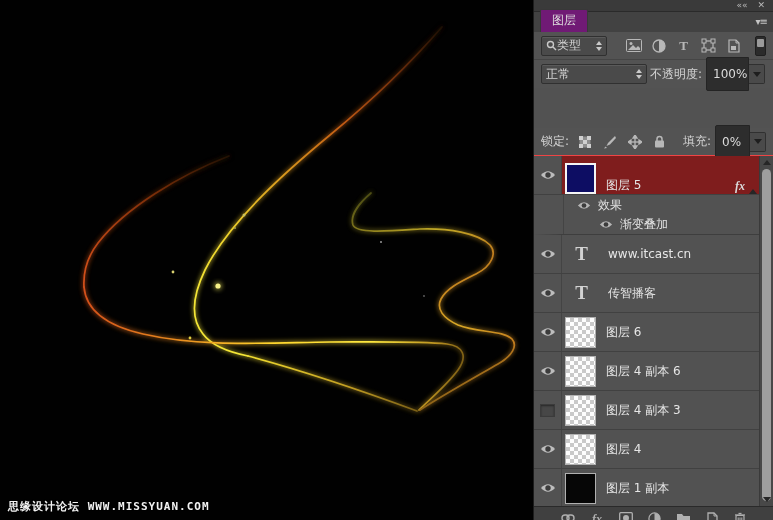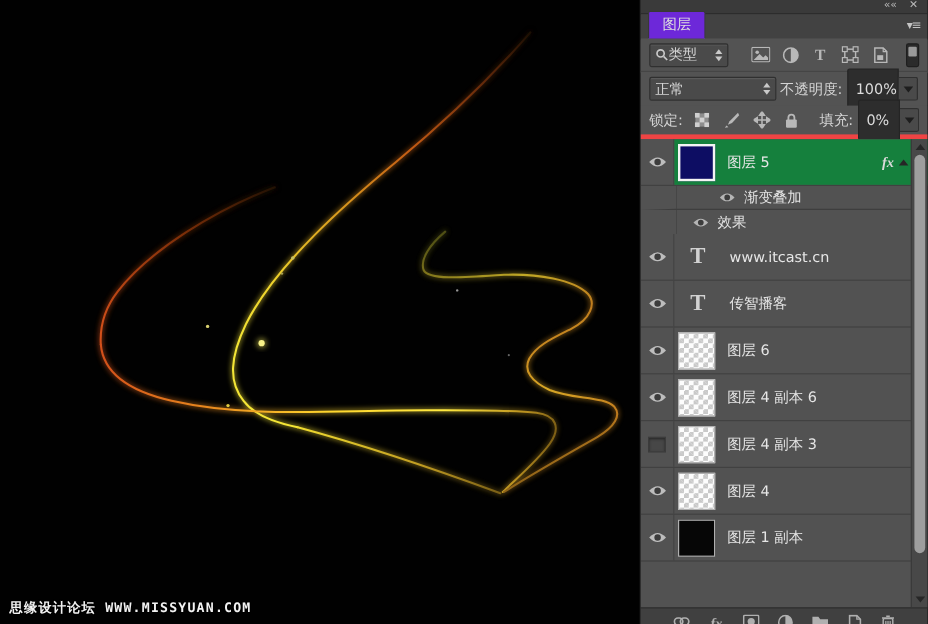--- a/index.html
+++ b/index.html
@@ -14,27 +14,27 @@
     font:bold 11px "DejaVu Sans Mono","Liberation Mono",monospace; letter-spacing:1px;
     text-shadow:1px 0 #000,-1px 0 #000,0 1px #000,0 -1px #000,1px 1px #000,-1px -1px #000; }
 
   
   .panel { width:240px; height:520px; background:#525252; border-left:1px solid #1d1d1d;
     display:flex; flex-direction:column; color:#d8d8d8; font-size:12px; flex:none; }
   .titlebar { height:12px; background:#3a3a3a; border-bottom:1px solid #2a2a2a;
     display:flex; justify-content:flex-end; align-items:center; gap:10px; padding:0 8px; flex:none; }
   .titlebar span { color:#b9b9b9; font-size:9px; line-height:9px; cursor:default; }
   .tabstrip { height:20px; background:#424242; display:flex; align-items:flex-end; flex:none; position:relative; }
-  .tab { background:#6d28d9; color:#dedede; font-size:12px; padding:2px 11px 3px;
+  .tab { background:#701a75; color:#dedede; font-size:12px; padding:2px 11px 3px;
     margin-left:6px; border:1px solid #383838; border-bottom:none; border-radius:2px 2px 0 0; }
   .panelmenu { position:absolute; right:6px; top:4px; color:#c4c4c4; font-size:10px; letter-spacing:-1px; }
 
   .toolrow { height:28px; display:flex; align-items:center; padding:0 7px; flex:none; background:#535353; }
   .toolrow.first { border-bottom:1px solid #454545; box-shadow:0 1px 0 #5d5d5d; }
-  .lockrow { border-bottom:4px solid #ef4444; }
+  .lockrow { border-bottom:1px solid #ef4444;margin-top:40px; }
 
   .ddbox { height:20px; background:#4a4a4a; border:1px solid #303030; border-radius:2px;
     display:flex; align-items:center; padding:0 4px; box-shadow:inset 0 1px 0 #5a5a5a; }
   .updn { display:flex; flex-direction:column; gap:2px; margin-left:auto; padding-left:6px; }
   .updn i { width:0; height:0; border-left:3.5px solid transparent; border-right:3.5px solid transparent; }
   .updn i.u { border-bottom:4px solid #c9c9c9; }
   .updn i.d { border-top:4px solid #c9c9c9; }
 
   .valbox { height:20px; background:#2d2d2d; border:1px solid #242424; border-radius:2px 0 0 2px;
     display:flex; align-items:center; padding:16px 6px; color:#dcdcdc; }
@@ -48,21 +48,21 @@
   .toggle { width:11px; height:20px; background:#2b2b2b; border:1px solid #1f1f1f; border-radius:2px;
     margin-left:auto; position:relative; }
   .toggle::after { content:""; position:absolute; left:1px; right:1px; top:2px; height:8px;
     background:#9a9a9a; border-radius:1px; }
 
   
   .layers { flex:1; position:relative; overflow:hidden; background:#525252; }
   .row { height:39px; display:flex; align-items:stretch; border-bottom:1px solid #414141; }
   .eyecell { width:28px; flex:none; border-right:1px solid #444; display:flex; align-items:center; justify-content:center; }
   .rowbody { flex:1; display:flex; align-items:center; padding-left:3px; position:relative; }
-  .row.sel .rowbody { background:#15803d; }
+  .row.sel .rowbody { background:#7f1d1d;align-items:flex-end; }
   .thumb { width:31px; height:31px; border:1px solid #b0b0b0; flex:none; }
   .thumb.selth { border:2px solid #f4f4f4; }
   .thumb.navy { background:#0d0d63; }
   .thumb.blackth { background:#060606; }
   .thumb.checker { background:#fdfdfd;
     background-image:linear-gradient(45deg,#c9c9c9 25%,transparent 25%,transparent 75%,#c9c9c9 75%),
                      linear-gradient(45deg,#c9c9c9 25%,transparent 25%,transparent 75%,#c9c9c9 75%);
     background-size:8px 8px; background-position:0 0,4px 4px; }
   .tthumb { width:33px; text-align:center; color:#d2d2d2; flex:none;
     font:bold 19px "Liberation Serif","DejaVu Serif",serif; }
@@ -307,37 +307,37 @@
             </svg>
         </div>
         <div class="rowbody">
           <div class="thumb navy selth"></div>
           <span class="lname">图层 5</span>
           <span class="fxmark">fx</span>
           <span class="collapse"></span>
         </div>
       </div>
 
+      <div class="subrow">
+        <span class="seye">
+          <svg class="eyesvg" width="14" height="9" viewBox="0 0 16 10">
+              <path d="M1 5 Q8 -2.5 15 5 Q8 12.5 1 5 Z" fill="#b5b5b5"></path>
+              <circle cx="8" cy="5" r="2.7" fill="#3c3c3c"></circle>
+            </svg>
+        </span>
+        <span class="slabel">效果</span>
+      </div>
       <div class="subrow deep sep">
         <span class="seye">
           <svg class="eyesvg" width="14" height="9" viewBox="0 0 16 10">
               <path d="M1 5 Q8 -2.5 15 5 Q8 12.5 1 5 Z" fill="#b5b5b5"></path>
               <circle cx="8" cy="5" r="2.7" fill="#3c3c3c"></circle>
             </svg>
         </span>
         <span class="slabel">渐变叠加</span>
-      </div>
-      <div class="subrow">
-        <span class="seye">
-          <svg class="eyesvg" width="14" height="9" viewBox="0 0 16 10">
-              <path d="M1 5 Q8 -2.5 15 5 Q8 12.5 1 5 Z" fill="#b5b5b5"></path>
-              <circle cx="8" cy="5" r="2.7" fill="#3c3c3c"></circle>
-            </svg>
-        </span>
-        <span class="slabel">效果</span>
       </div>
 
       <div class="row">
         <div class="eyecell">
           <svg class="eyesvg" width="16" height="10" viewBox="0 0 16 10">
               <path d="M1 5 Q8 -2.5 15 5 Q8 12.5 1 5 Z" fill="#bdbdbd"></path>
               <circle cx="8" cy="5" r="2.7" fill="#3c3c3c"></circle>
             </svg>
         </div>
         <div class="rowbody">

